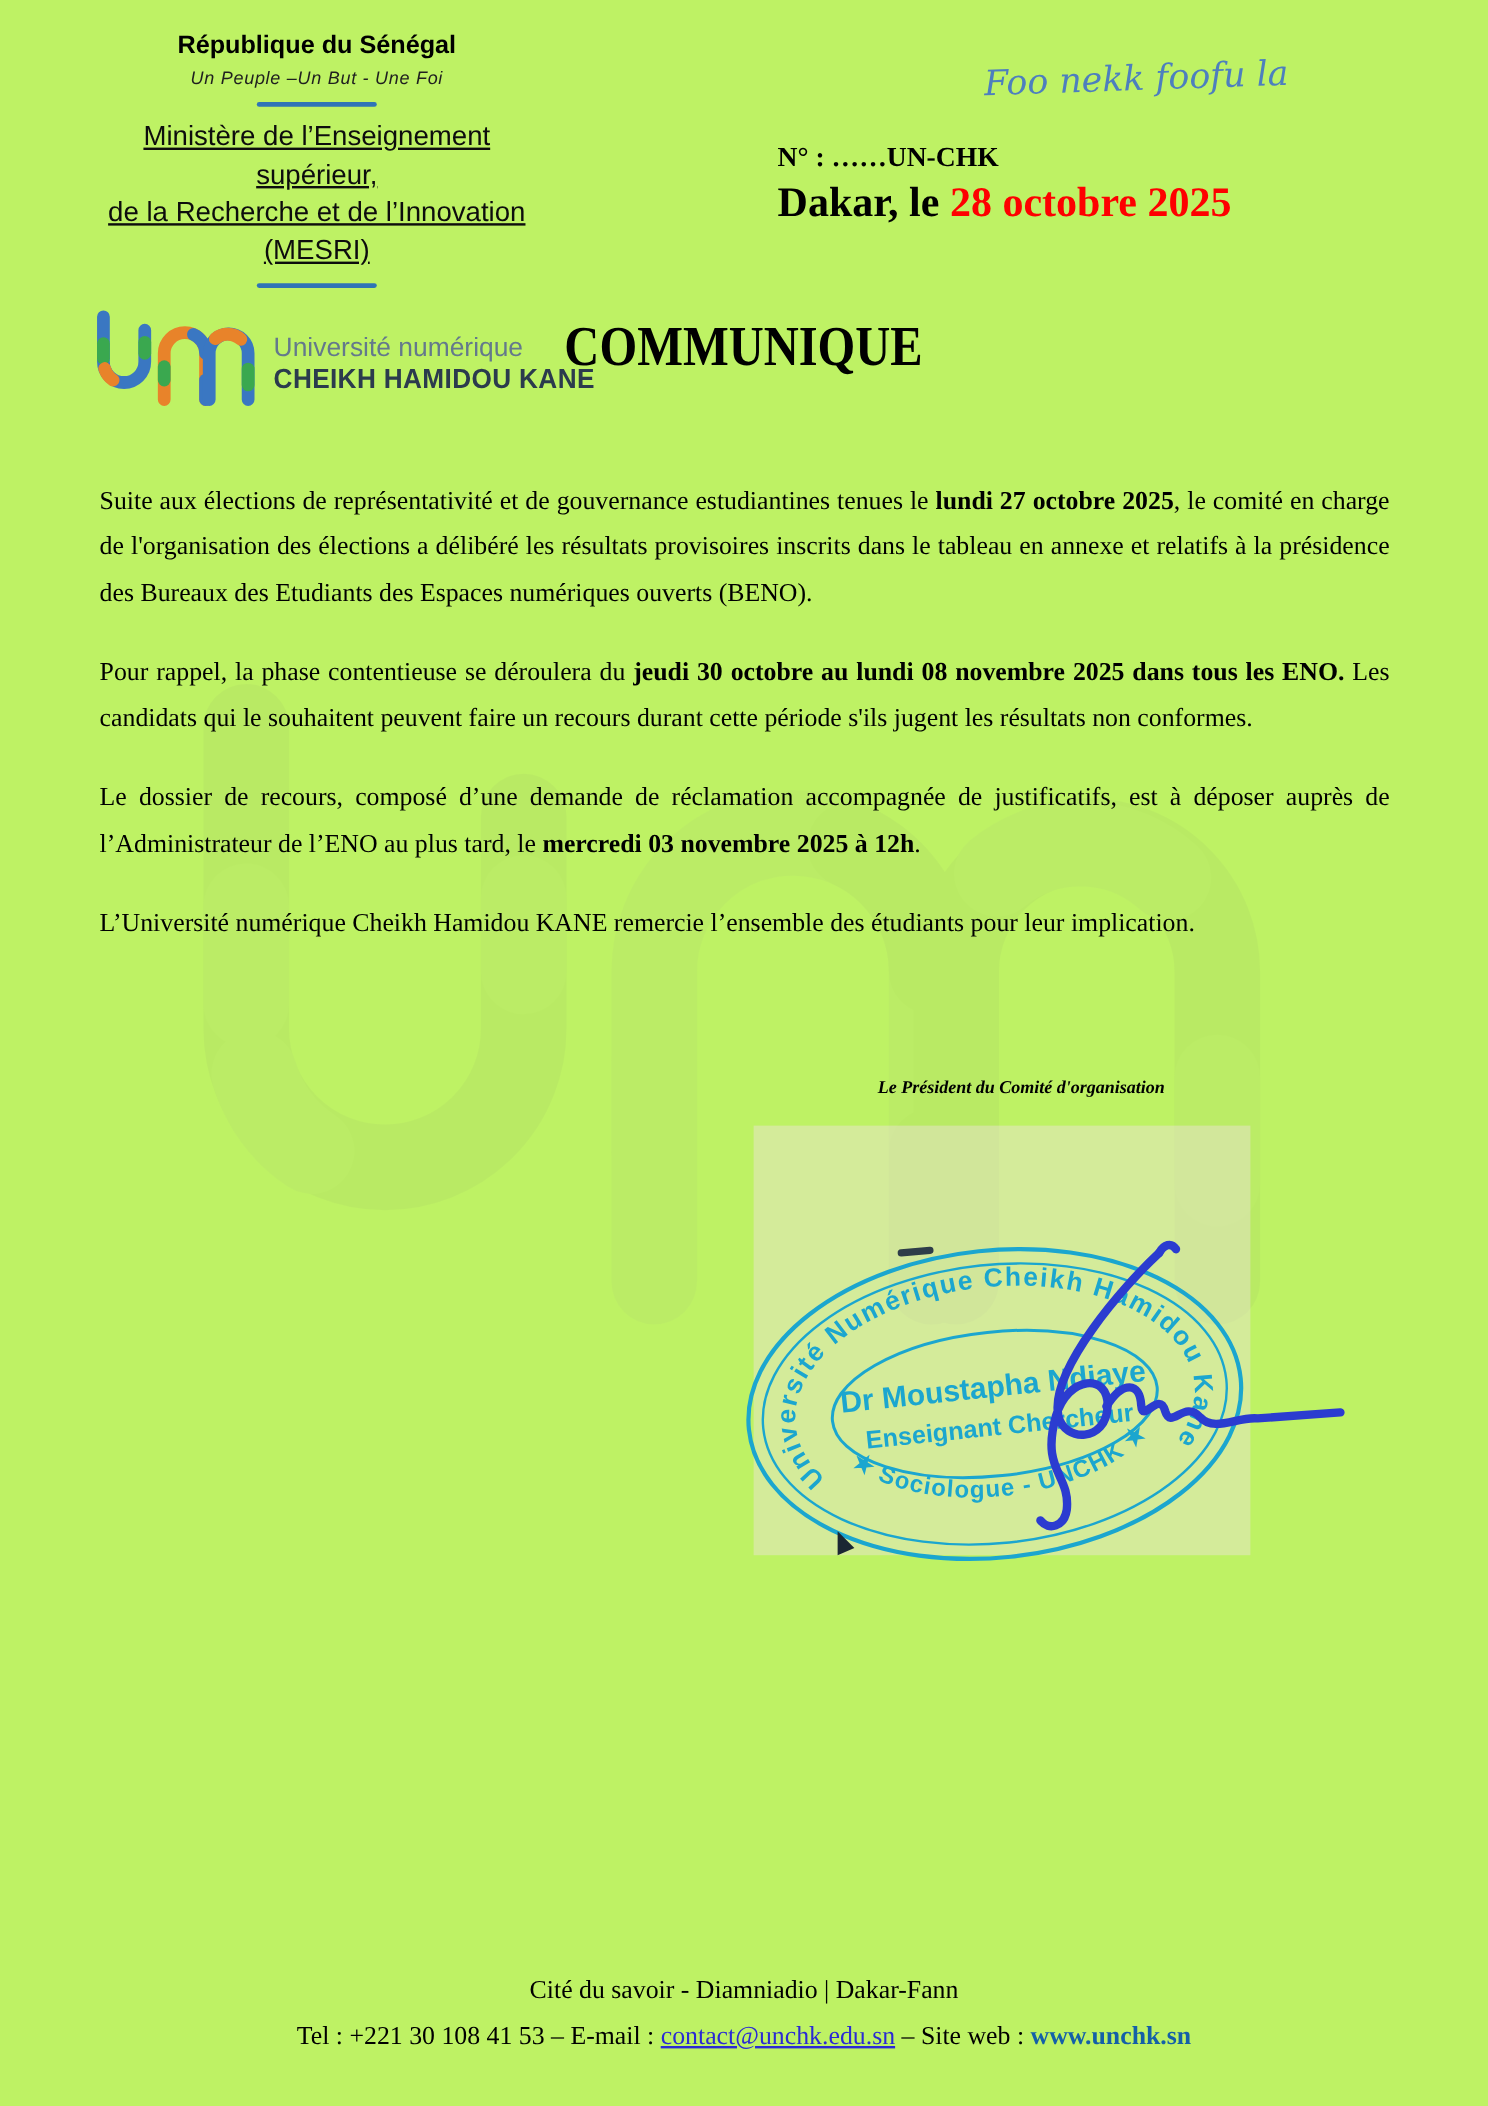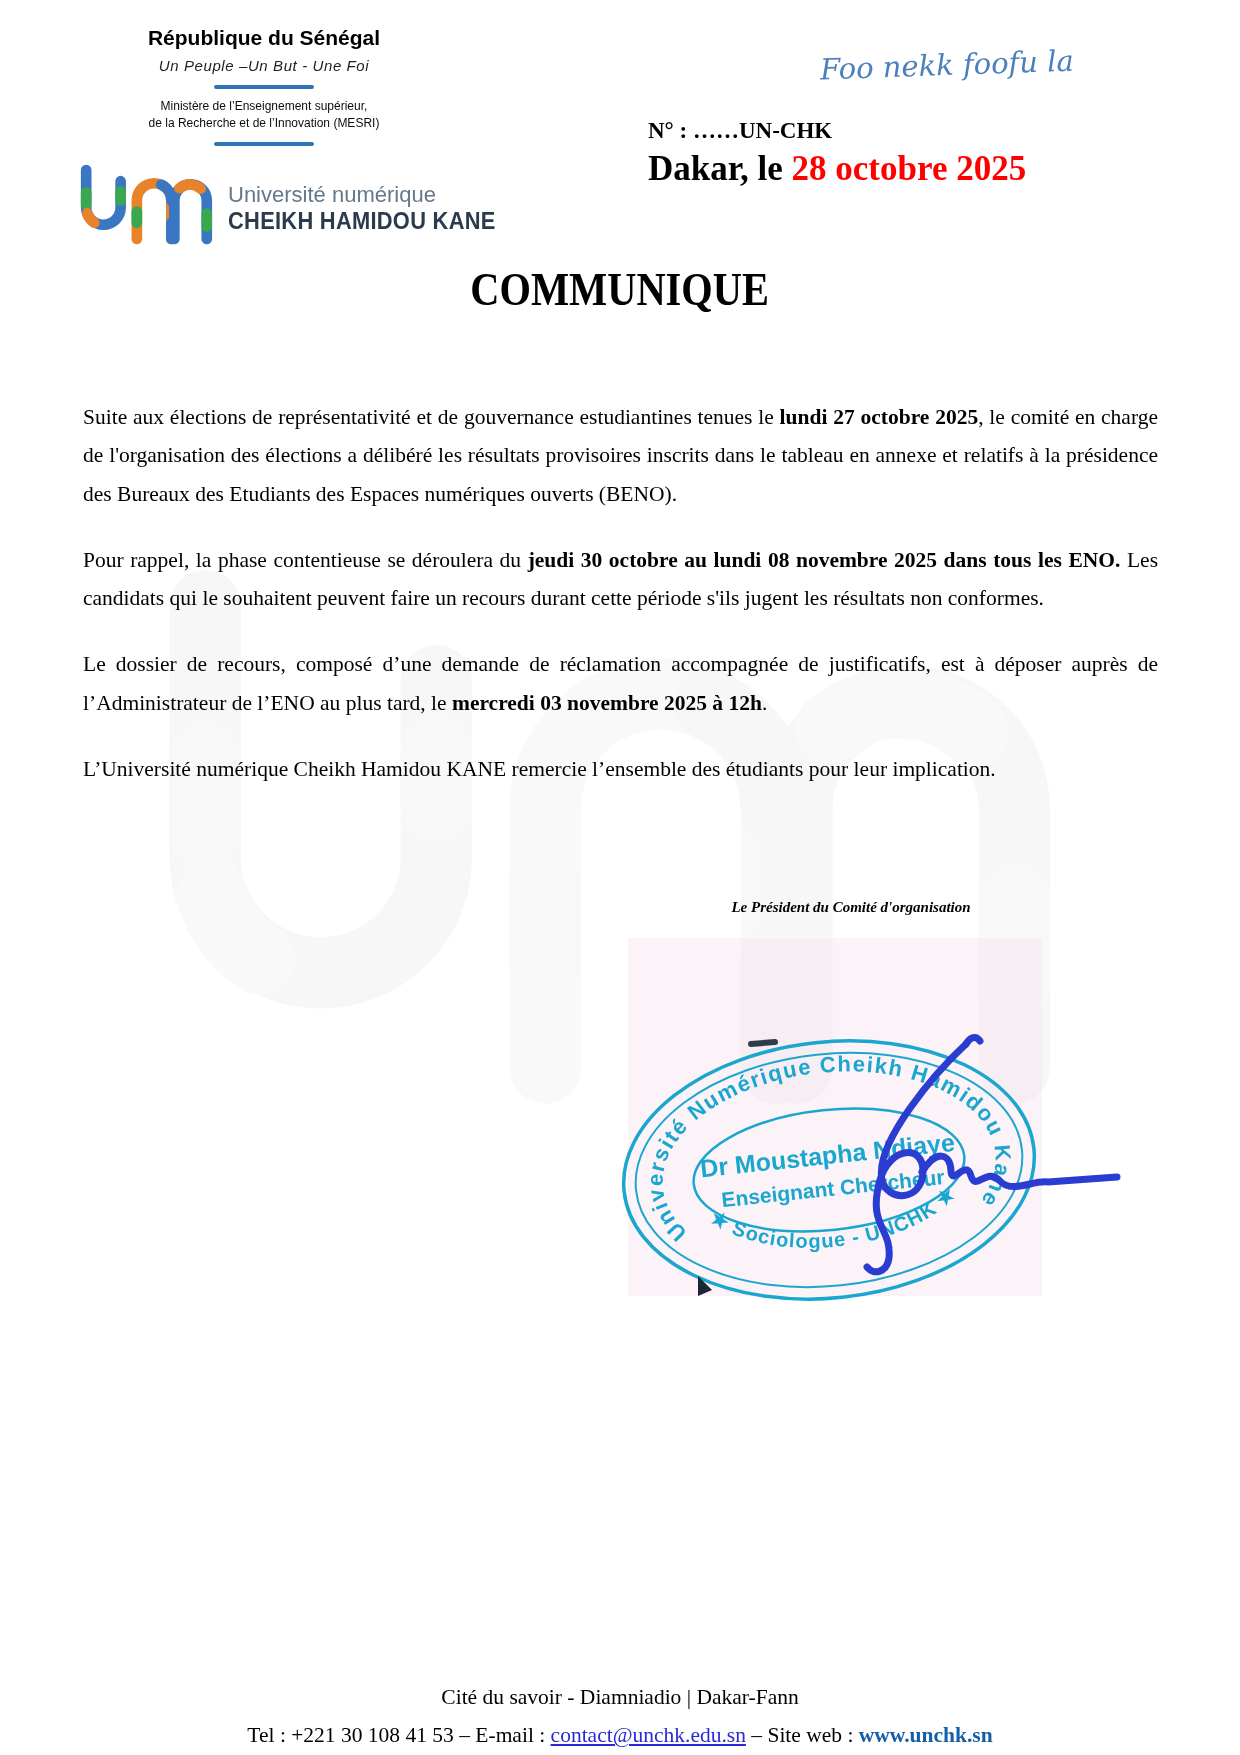--- a/index.html
+++ b/index.html
@@ -1,29 +1,29 @@
 <!DOCTYPE html>
 <html><head>
 <meta charset="utf-8">
 <style>
   html,body{margin:0;padding:0;background:#e9e9e9;}
-  .page{position:relative;width:1240px;height:1755px;background:#ffffff;margin:0 auto;
+  .page{position:relative;width:1240px;height:1755px;background:#bef264;margin:0 auto;
         font-family:"Liberation Serif",serif;color:#000;overflow:hidden;}
 
   
   .watermark{position:absolute;left:110px;top:520px;width:1020px;height:620px;
              opacity:0.05;filter:grayscale(100%);pointer-events:none;}
 
   
   .header-left{position:absolute;left:72px;top:26px;width:384px;text-align:center;
                font-family:"Liberation Sans",sans-serif;}
   .republic{font-size:21px;font-weight:bold;color:#000;}
   .motto{font-size:15px;font-style:italic;color:#1f1f1f;margin-top:7px;letter-spacing:.6px;}
   .divider{width:100px;height:4px;background:#2e75b6;border-radius:2px;margin:11px auto 9px;}
-  .ministry{font-size:12px;color:#0d0d0d;line-height:1.38;}
+  .ministry{font-size:23px;color:#0d0d0d;line-height:1.38;text-decoration:underline;}
   .logo-row{margin-top:12px;display:flex;align-items:center;gap:4px;text-align:left;}
   .logo-text{line-height:1.15;}
   .logo-l1{font-size:22px;color:#64798c;}
   .logo-l2{font-size:23px;font-weight:bold;color:#2b3b4d;letter-spacing:.3px;
            display:inline-block;transform:scaleX(.95);transform-origin:left;white-space:nowrap;}
 
   
   .slogan{position:absolute;left:820px;top:48px;font-family:"DejaVu Serif",serif;
           font-style:italic;font-size:29px;color:#4d7fbe;transform:rotate(-2deg);
           white-space:nowrap;}
@@ -49,21 +49,21 @@
              font-size:15px;font-weight:bold;font-style:italic;}
   .scan-tint{position:absolute;left:628px;top:938px;width:414px;height:358px;
              background:rgba(244,226,235,.40);}
   .pen-dash{position:absolute;left:748px;top:1040px;width:30px;height:6px;background:#2e3d49;
             border-radius:3px;transform:rotate(-5deg);}
   .stamp-svg{position:absolute;left:612px;top:1032px;}
   .sig-svg{position:absolute;left:770px;top:1030px;}
   .cursor-svg{position:absolute;left:697px;top:1276px;}
 
   
-  .footer{position:absolute;left:0;top:1646px;width:100%;text-align:center;font-size:21.5px;margin-top:39px;}
+  .footer{position:absolute;left:0;top:1646px;width:100%;text-align:center;font-size:21.5px;}
   .footer-line2{margin-top:13px;}
   .email-link{color:#2a2ad4;text-decoration:underline;}
   .website{color:#1460a8;font-weight:bold;}
 </style>
 </head>
 <body>
 
 <svg width="0" height="0" style="position:absolute" aria-hidden="true">
   <defs>
     <g id="um-glyph" fill="none" stroke-linecap="round">

